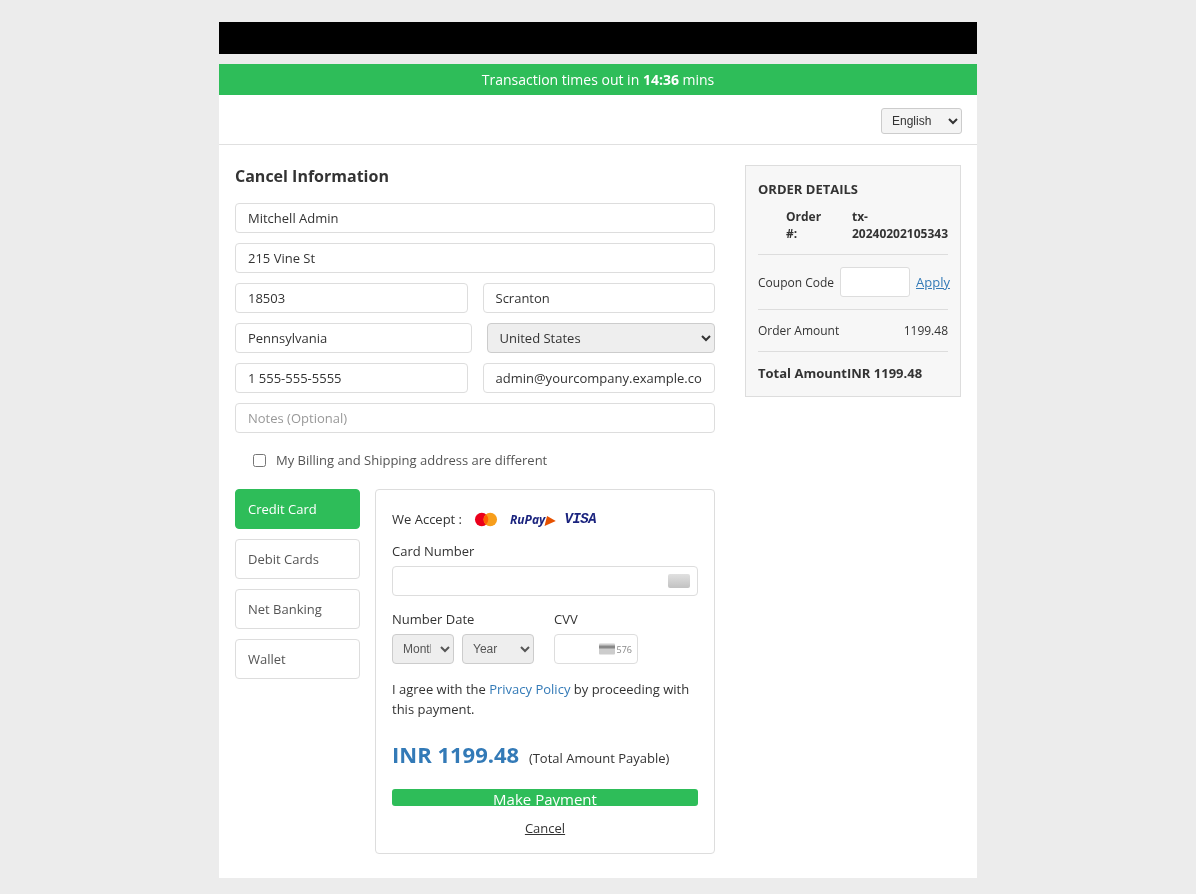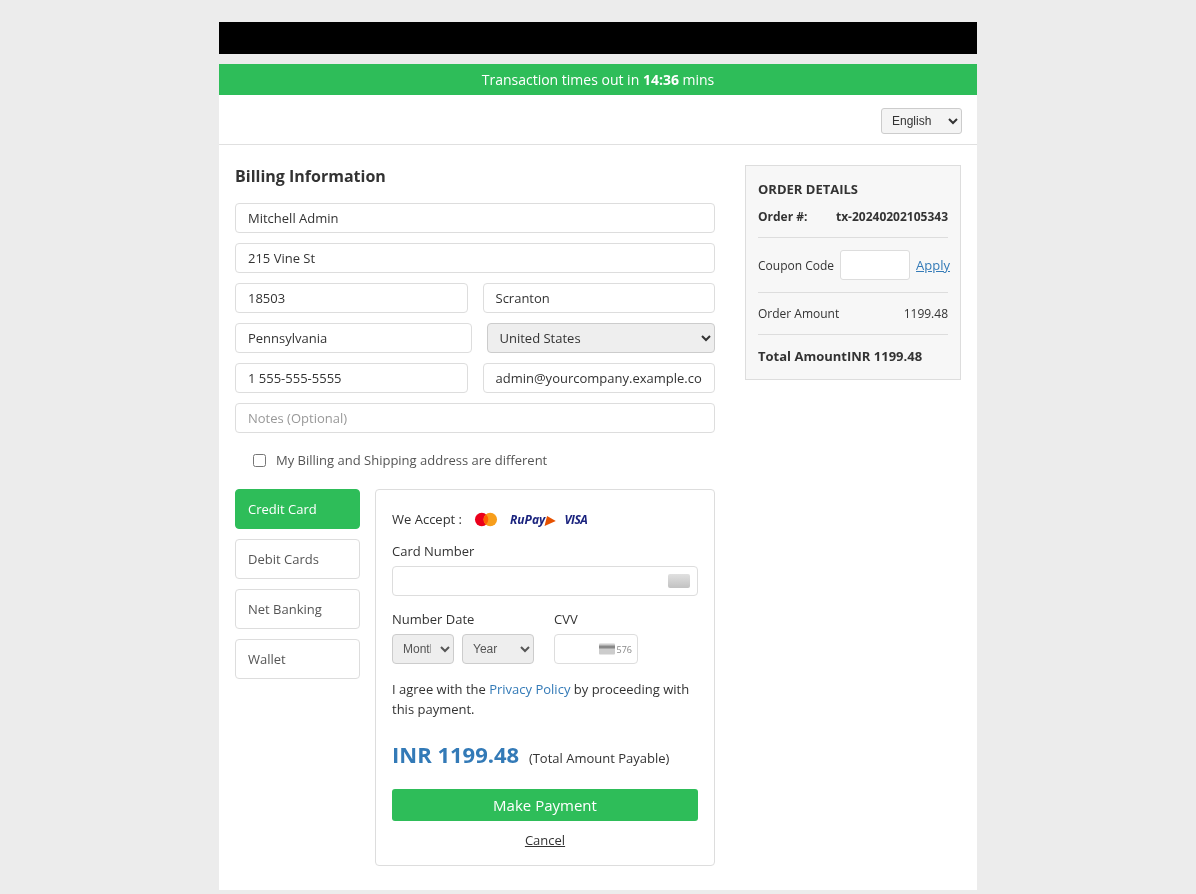--- a/index.html
+++ b/index.html
@@ -175,23 +175,24 @@
       font-style: italic;
       font-size: 12px;
       color: #1a237e;
     }
     .rupay-logo .arrow {
       color: #e65100;
     }
     .visa-logo {
       font-weight: 700;
       font-style: italic;
-      font-size: 12px;
+      font-size: 14px;
       color: #1a237e;
       letter-spacing: -0.5px;
+      font-family: Liberation Mono, monospace;
     }
     .field-label {
       font-size: 13px;
       color: #333;
       margin-bottom: 6px;
       display: block;
     }
     .card-number-wrap {
       position: relative;
       margin-bottom: 14px;
@@ -291,21 +292,21 @@
       margin-bottom: 20px;
     }
     .payable-amount .sub {
       font-size: 13px;
       font-weight: 400;
       color: #333;
       margin-left: 4px;
     }
     .make-payment-btn {
       width: 100%;
-      height: 32px;
+      height: 17px;
       background: #2ebd59;
       border: none;
       color: #fff;
       font-size: 15px;
       border-radius: 3px;
       cursor: pointer;
       font-family: inherit;
     }
     .cancel-link {
       display: block;
@@ -333,20 +334,21 @@
       font-size: 12px;
       color: #333;
       margin-bottom: 12px;
     }
     .order-row.bordered {
       border-top: 1px solid #ddd;
       padding-top: 12px;
     }
     .order-row .bold {
       font-weight: 700;
+      margin-left: 28px;
     }
     .coupon-input {
       width: 70px;
       height: 30px;
       border: 1px solid #ddd;
       border-radius: 3px;
       padding: 0 6px;
       font-size: 12px;
       font-family: inherit;
     }
@@ -395,21 +397,21 @@
     <div class="lang-row">
       <select class="lang-select">
         <option>English</option>
       </select>
     </div>
     <hr class="main-divider">
 
     <div class="main-columns">
 
       <div class="left-col">
-        <h2 class="section-title">Billing Information</h2>
+        <h2 class="section-title">Cancel Information</h2>
 
         <div class="form-row single">
           <input type="text" class="text-input" value="Mitchell Admin" style="">
         </div>
         <div class="form-row single">
           <input type="text" class="text-input" value="215 Vine St" style="">
         </div>
         <div class="form-row">
           <input type="text" class="text-input" value="18503" style="">
           <input type="text" class="text-input" value="Scranton" style="">

